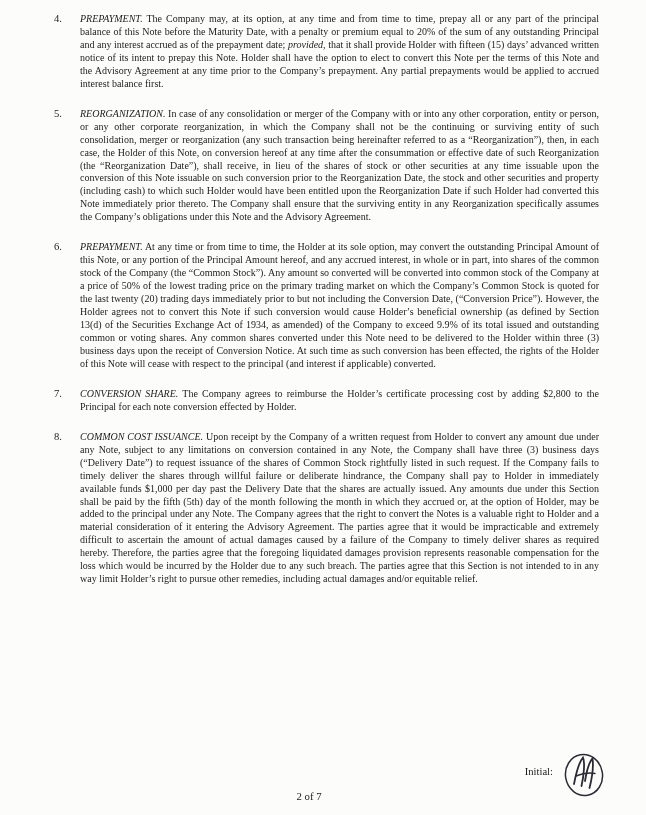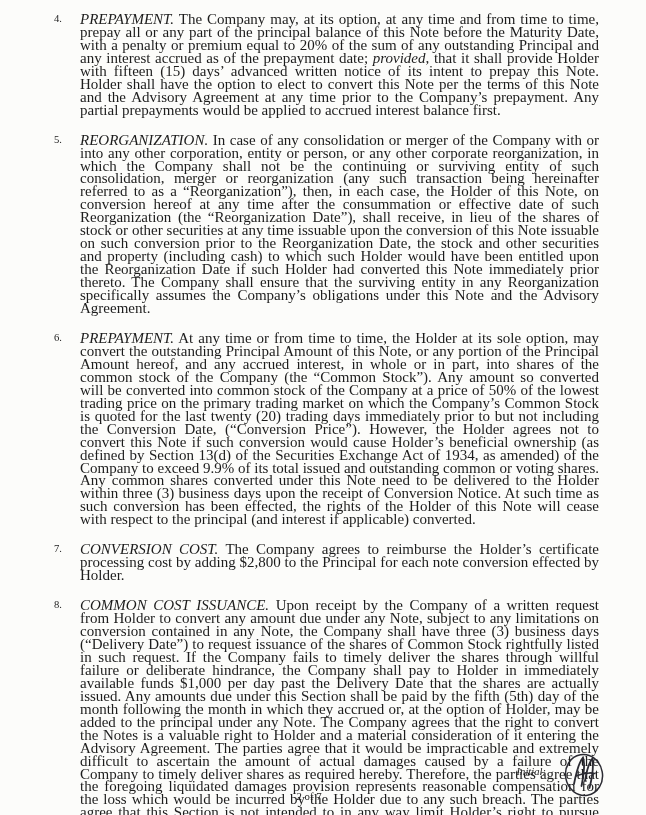--- a/index.html
+++ b/index.html
@@ -23,40 +23,39 @@
     margin-bottom: 17px;
   }
   .section-number {
     flex: 0 0 26px;
     width: 26px;
     font-size: 10.6px;
     line-height: 12.95px;
   }
   .section-body {
     flex: 1;
-    font-size: 15px;
+    font-size: 10px;
     line-height: 12.95px;
     text-align: justify;
   }
   .section-title { font-style: italic; }
   .seg-italic { font-style: italic; }
   .seg-bold { font-weight: normal; }
   .initial-block {
     position: absolute;
     right: 40px;
     bottom: 16px;
     display: flex;
     align-items: center;
   }
   .initial-label {
     font-size: 10.6px;
-    margin-right: 16px;
+    margin-right: 9px;
     position: relative;
     top: -4px;
-    font-style: italic;
   }
   .page-number {
     position: absolute;
     bottom: 13px;
     left: 0;
     right: 0;
     text-align: center;
     font-size: 10.8px;
     transform: translateX(-14px);
   }
@@ -90,21 +89,21 @@
       <span class="section-title">PREPAYMENT.</span>
       <span>At any time or from time to time, the Holder at its sole option, may convert the outstanding Principal Amount of this Note, or any portion of the Principal Amount hereof, and any accrued interest, in whole or in part, into shares of the common stock of the Company (the “Common Stock”). Any amount so converted will be converted into common stock of the Company at a price of 50% of the lowest trading price on the primary trading market on which the Company’s Common Stock is quoted for the last twenty (20) trading days immediately prior to but not including the Conversion Date, (“Conversion Price”).</span>
       <span class="seg-bold">However, the Holder agrees not to convert this Note if such conversion would cause Holder’s beneficial ownership (as defined by Section 13(d) of the Securities Exchange Act of 1934, as amended) of the Company to exceed 9.9% of its total issued and outstanding common or voting shares.</span>
       <span>Any common shares converted under this Note need to be delivered to the Holder within three (3) business days upon the receipt of Conversion Notice. At such time as such conversion has been effected, the rights of the Holder of this Note will cease with respect to the principal (and interest if applicable) converted.</span>
     </div>
   </div>
 
   <div class="section">
     <div class="section-number">7.</div>
     <div class="section-body">
-      <span class="section-title">CONVERSION COST.</span>
+      <span class="section-title">CONVERSION SHARE.</span>
       <span>The Company agrees to reimburse the Holder’s certificate processing cost by adding $2,800 to the Principal for each note conversion effected by Holder.</span>
     </div>
   </div>
 
   <div class="section">
     <div class="section-number">8.</div>
     <div class="section-body">
       <span class="section-title">COMMON COST ISSUANCE.</span>
       <span>Upon receipt by the Company of a written request from Holder to convert any amount due under any Note, subject to any limitations on conversion contained in any Note, the Company shall have three (3) business days (“Delivery Date”) to request issuance of the shares of Common Stock rightfully listed in such request. If the Company fails to timely deliver the shares through willful failure or deliberate hindrance, the Company shall pay to Holder in immediately available funds $1,000 per day past the Delivery Date that the shares are actually issued. Any amounts due under this Section shall be paid by the fifth (5th) day of the month following the month in which they accrued or, at the option of Holder, may be added to the principal under any Note. The Company agrees that the right to convert the Notes is a valuable right to Holder and a material consideration of it entering the Advisory Agreement. The parties agree that it would be impracticable and extremely difficult to ascertain the amount of actual damages caused by a failure of the Company to timely deliver shares as required hereby. Therefore, the parties agree that the foregoing liquidated damages provision represents reasonable compensation for the loss which would be incurred by the Holder due to any such breach. The parties agree that this Section is not intended to in any way limit Holder’s right to pursue other remedies, including actual damages and/or equitable relief.</span>
     </div>

